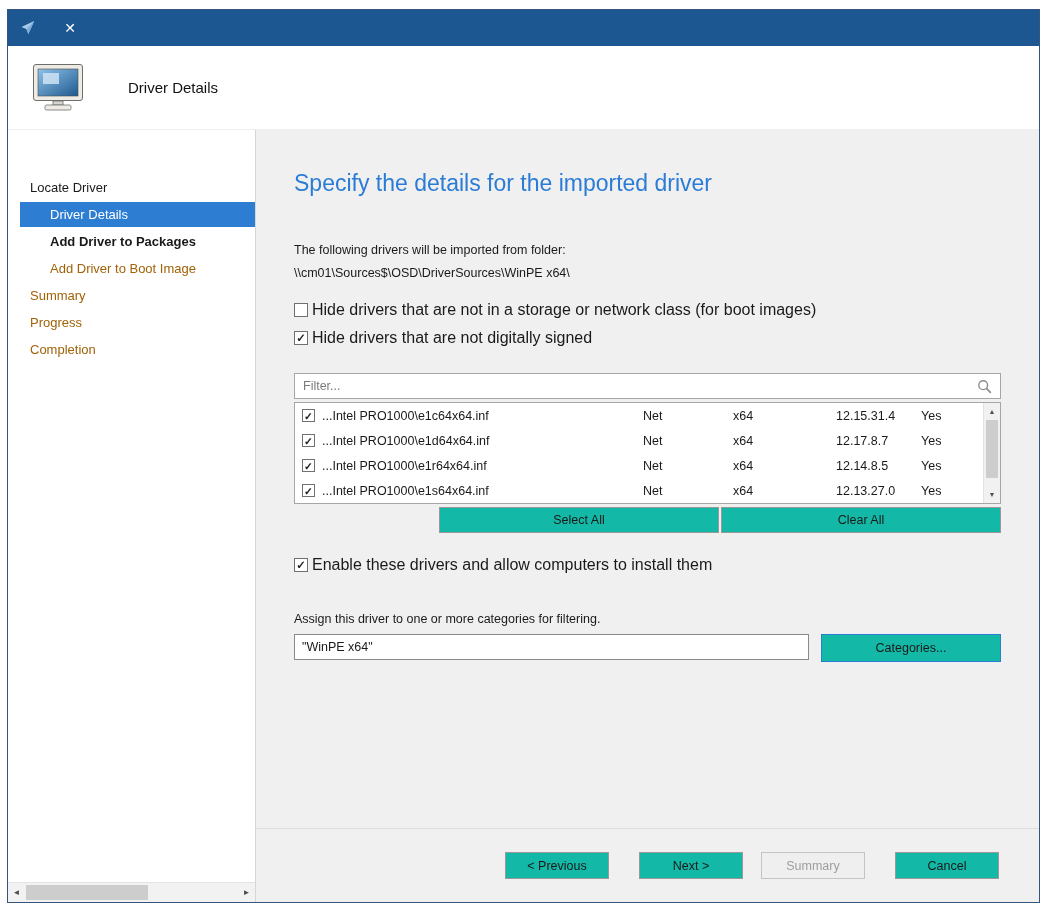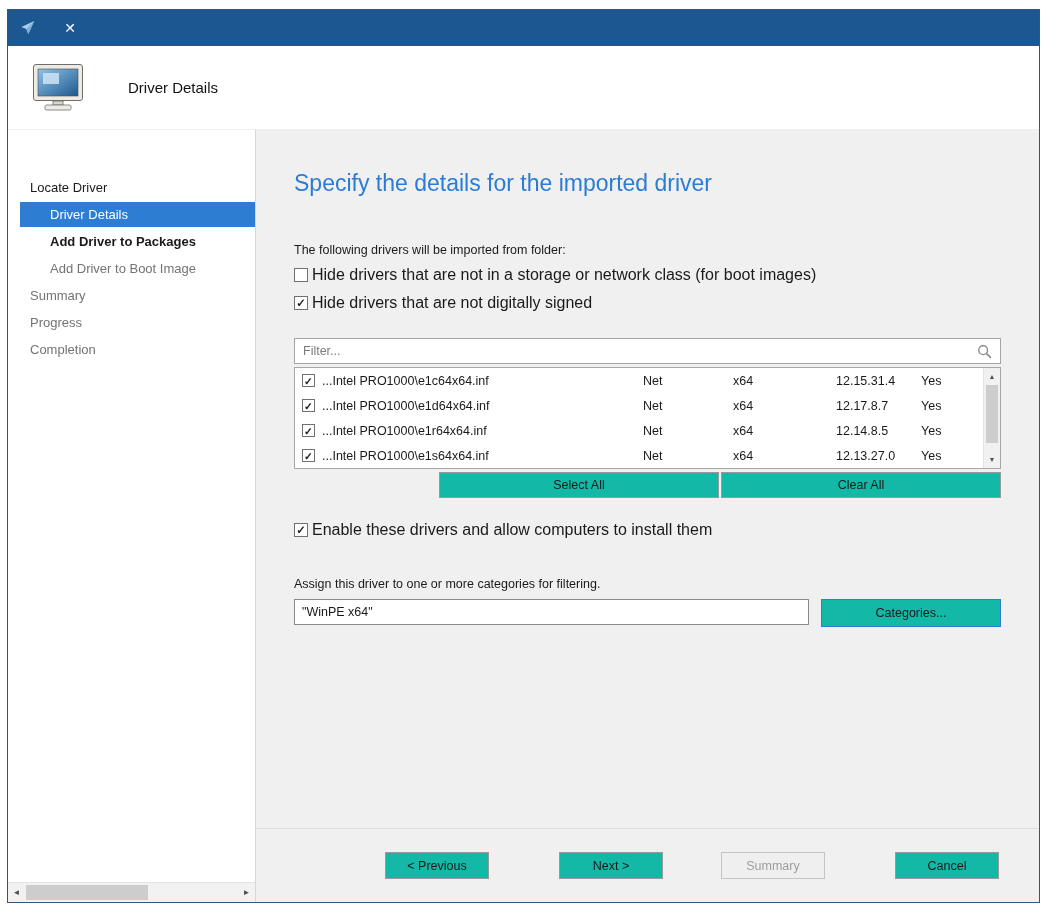--- a/index.html
+++ b/index.html
@@ -26,21 +26,21 @@
   .header { height: 84px; background: #FFFFFF; display: flex; align-items: center; padding-left: 24px; flex: none; border-bottom: 1px solid #EFEFEF; }
   .header-icon { margin-right: 42px; line-height: 0; }
   .header-title { font-size: 15px; color: #111111; }
   
   .body-wrap { flex: 1; display: flex; min-height: 0; }
   .sidebar { width: 248px; background: #FFFFFF; border-right: 1px solid #D6D6D6; padding-top: 44px; position: relative; flex: none; }
   .nav-item { height: 27px; line-height: 27px; padding-left: 22px; font-size: 13px; white-space: nowrap; overflow: hidden; }
   .nav-item.lvl1 { padding-left: 42px; }
   .nav-item.active { background: #2D7DD2; color: #FFFFFF; margin-left: 12px; padding-left: 30px; height: 25px; line-height: 25px; margin-top: 1px; margin-bottom: 1px; }
   .nav-item.bold { font-weight: bold; }
-  .nav-item.disabled { color: #737373; }
+  .nav-item.disabled { color: #a16207; }
   .hscrollbar { position: absolute; left: 0; right: 0; bottom: 0; height: 20px; background: #F2F2F2; border-top: 1px solid #E3E3E3; }
   .hsarrow { position: absolute; top: 0; width: 17px; height: 100%; display: flex; align-items: center; justify-content: center; font-size: 8px; color: #4E4E4E; }
   .hsarrow.left { left: 0; } .hsarrow.right { right: 0; }
   .hthumb { position: absolute; left: 18px; top: 2px; height: 15px; width: 122px; background: #CDCDCD; }
   
   .main { flex: 1; background: #F0F0F0; display: flex; flex-direction: column; padding: 40px 38px 0 38px; overflow: hidden; }
   .heading { color: #2B7CD6; font-size: 23px; font-weight: 400; margin-bottom: 46px; }
   .note { font-size: 12.5px; margin-bottom: 9px; }
   .path { font-size: 12.5px; margin-bottom: 21px; }
   .check-row { display: flex; align-items: center; gap: 4px; margin-bottom: 10px; font-size: 16px; }
@@ -71,21 +71,21 @@
   
   .btn { background: #14b8a6; border: 1px solid #999999; font-family: inherit; font-size: 12.5px; color: #1A1A1A; cursor: default; }
   .selrow { display: flex; gap: 2px; justify-content: flex-end; margin-top: 3px; }
   .selrow .btn { width: 280px; height: 26px; }
   .enable-row { margin-top: 23px; }
   .cat-note { margin-top: 28px; font-size: 12.5px; }
   .cat-row { display: flex; margin-top: 8px; gap: 12px; }
   .cat-input { flex: 1; height: 26px; border: 1px solid #8A8A8A; padding: 0 7px; font-size: 12.5px; font-family: inherit; background: #FFFFFF; color: #1A1A1A; outline: none; }
   .btn-categories { width: 180px; height: 28px; border: 1px solid #2D7DD2; }
   
-  .footer { margin: auto -38px 0 -38px; border-top: 1px solid #DDDDDD; height: 74px; display: flex; align-items: center; justify-content: flex-end; padding-right: 40px; background: #F0F0F0; flex: none; gap: 40px; }
+  .footer { margin: auto -38px 0 -38px; border-top: 1px solid #DDDDDD; height: 74px; display: flex; align-items: center; justify-content: flex-end; padding-right: 40px; background: #F0F0F0; flex: none; }
   .btn-footer { width: 104px; height: 27px; margin-left: 30px; }
   .btn-footer.gap-sm { margin-left: 18px; }
   .btn-disabled { color: #9E9E9E; background: #EFEFEF; border-color: #C4C4C4; }
 </style>
 </head>
 <body>
 
 <div class="window">
 
   <div class="titlebar">
@@ -132,20 +132,21 @@
         <span class="hsarrow left">◄</span>
         <span class="hthumb"></span>
         <span class="hsarrow right">►</span>
       </div>
     </nav>
 
     <section class="main">
       <h1 class="heading">Specify the details for the imported driver</h1>
 
       <p class="note">The following drivers will be imported from folder:</p>
+      <p class="path">\\cm01\Sources$\OSD\DriverSources\WinPE x64\</p>
 
       <label class="check-row">
         <span class="cb"></span>
         <span>Hide drivers that are not in a storage or network class (for boot images)</span>
       </label>
 
       <label class="check-row second">
         <span class="cb checked"></span>
         <span>Hide drivers that are not digitally signed</span>
       </label>

